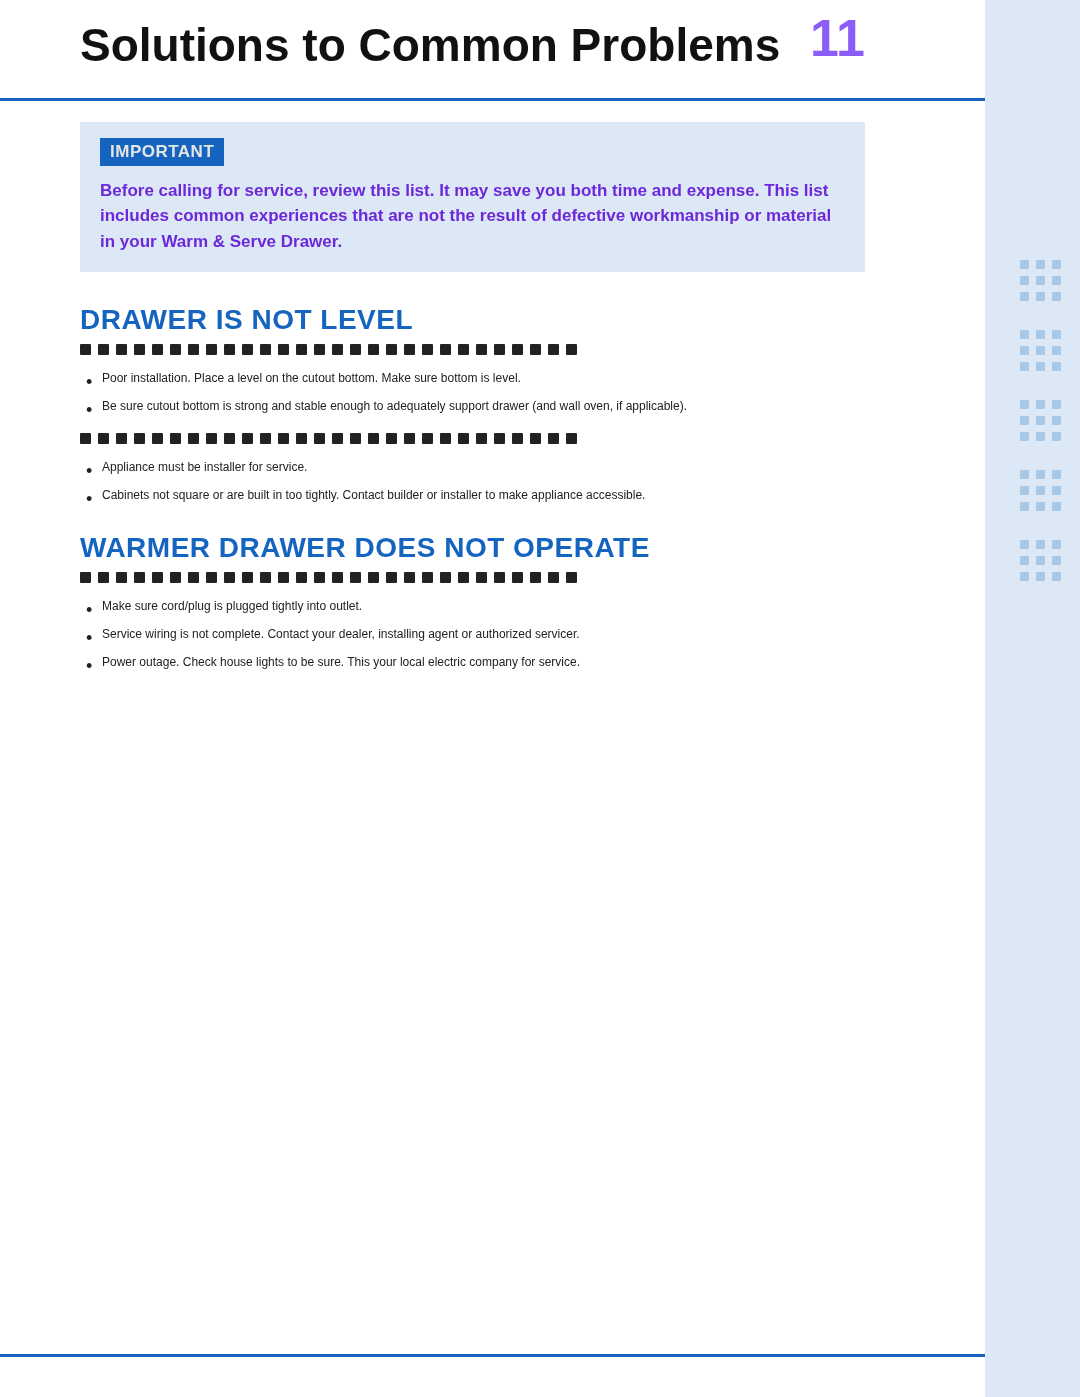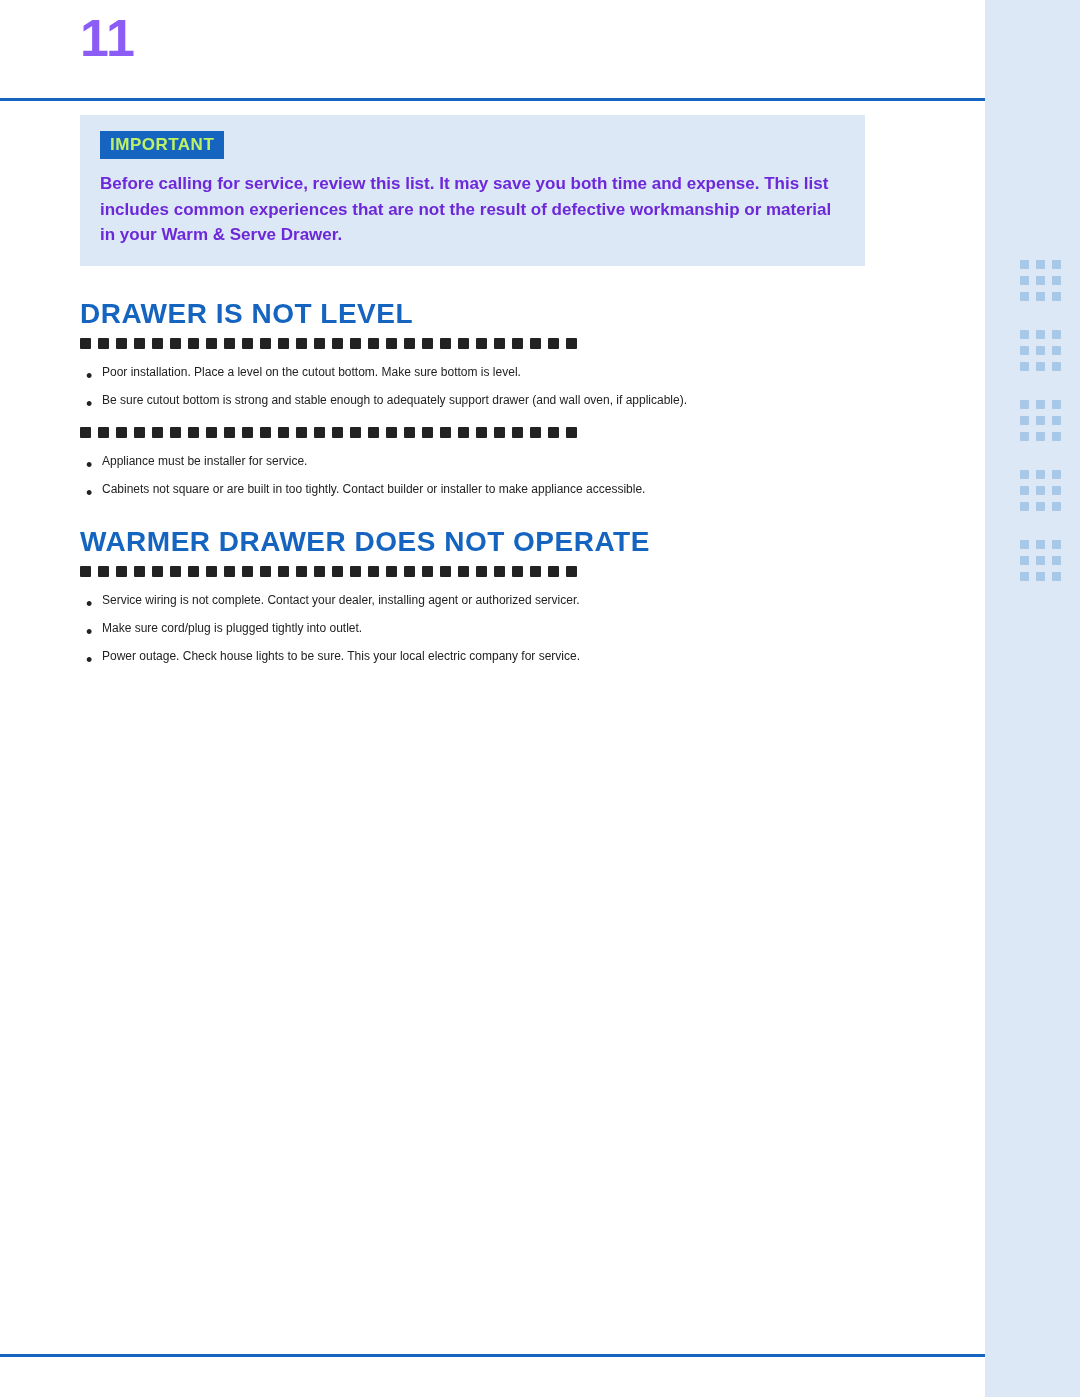--- a/index.html
+++ b/index.html
@@ -117,21 +117,21 @@
     
     .important-box {
       background: #dce8f5;
       padding: 16px 20px 18px 20px;
       margin-top: 36px;
       margin-bottom: 32px;
     }
 
     .important-label {
       background: #1565c0;
-      color: #bef264;
+      color: #e5e5e5;
       font-size: 17px;
       font-weight: bold;
       padding: 4px 10px;
       display: inline-block;
       margin-bottom: 12px;
       letter-spacing: 0.5px;
     }
 
     .important-text {
       font-size: 17px;
@@ -264,20 +264,21 @@
     </div>
   </div>
 
   <div class="top-border"></div>
 
   <div class="bottom-border"></div>
 
   <div class="main-content">
 
     <div class="page-header">
+      <h1 class="page-title">Solutions to Common Problems</h1>
       <span class="page-number">11</span>
     </div>
 
     <div class="important-box">
       <div class="important-label">IMPORTANT</div>
       <p class="important-text">Before calling for service, review this list. It may save you both time and expense. This list includes common experiences that are not the result of defective workmanship or material in your Warm &amp; Serve Drawer.</p>
     </div>
 
     <div class="section-block">
       <h2 class="section-heading">DRAWER IS NOT LEVEL</h2>
@@ -380,20 +381,20 @@
         <div class="divider-dot"></div>
         <div class="divider-dot"></div>
         <div class="divider-dot"></div>
         <div class="divider-dot"></div>
         <div class="divider-dot"></div>
         <div class="divider-dot"></div>
         <div class="divider-dot"></div>
         <div class="divider-dot"></div>
       </div>
       <ul class="bullet-list">
+        <li>Make sure cord/plug is plugged tightly into outlet.</li>
         <li>Service wiring is not complete. Contact your dealer, installing agent or authorized servicer.</li>
-        <li>Make sure cord/plug is plugged tightly into outlet.</li>
         <li>Power outage. Check house lights to be sure. This your local electric company for service.</li>
       </ul>
     </div>
 
   </div>
 </div>
 
 </body></html>

